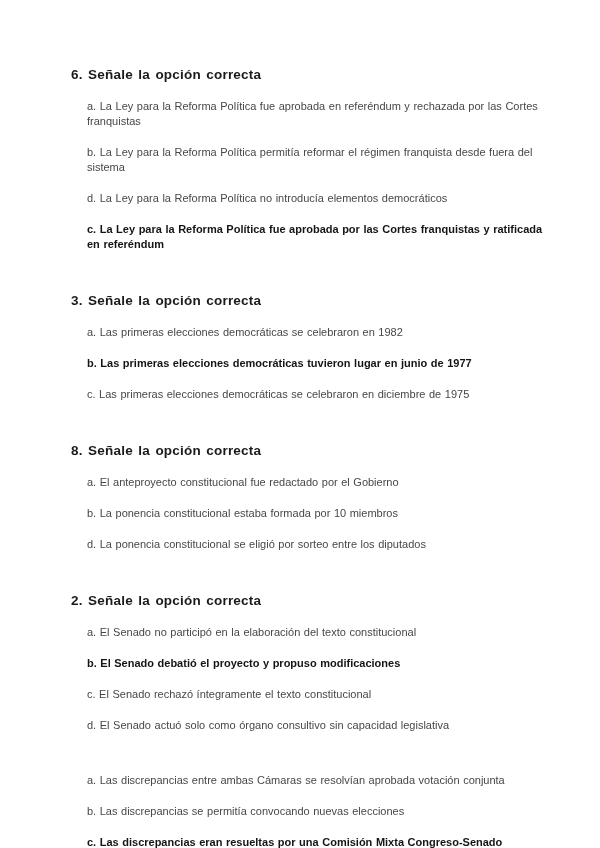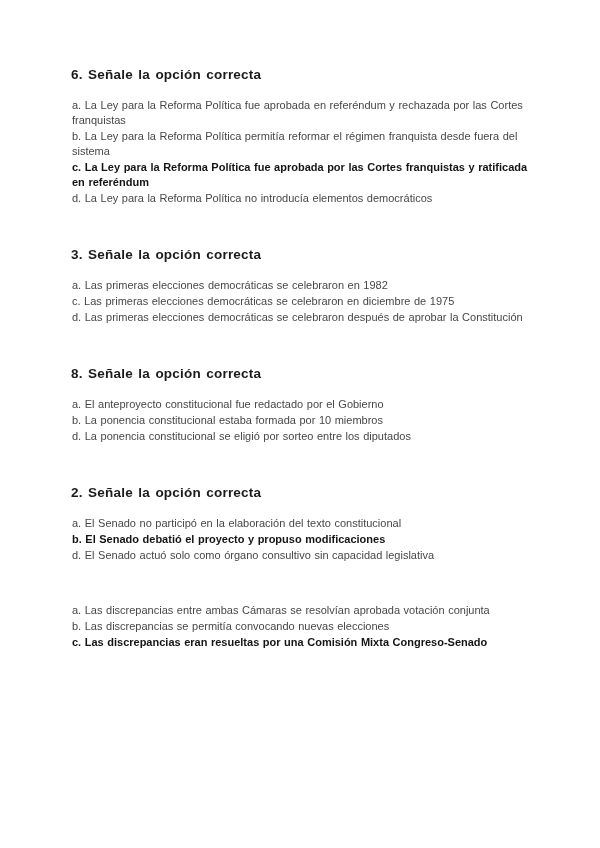--- a/index.html
+++ b/index.html
@@ -29,21 +29,21 @@
     font-weight: bold;
     color: #1b1b1b;
     margin: 0 0 15px 0;
     letter-spacing: 0.2px;
     word-spacing: 1.5px;
   }
   .option {
     font-size: 11px;
     line-height: 15px;
     color: #474747;
-    margin: 1px;
+    margin: 16px;
     white-space: pre-line;
     word-spacing: 0.5px;
     max-width: 470px;
   }
   .option.correct {
     font-weight: bold;
     color: #151515;
   }
 </style>
 </head>
@@ -53,36 +53,36 @@
   <div>
   <section class="question">
     <h2 class="q-title">6. Señale la opción correcta</h2>
     <div>
   <p class="option">a. La Ley para la Reforma Política fue aprobada en referéndum y rechazada por las Cortes
 franquistas</p>
 
   <p class="option">b. La Ley para la Reforma Política permitía reformar el régimen franquista desde fuera del
 sistema</p>
 
+  <p class="option">d. La Ley para la Reforma Política no introducía elementos democráticos</p>
+
   <p class="option correct">c. La Ley para la Reforma Política fue aprobada por las Cortes franquistas y ratificada
 en referéndum</p>
-
-  <p class="option">d. La Ley para la Reforma Política no introducía elementos democráticos</p>
 </div>
   </section>
 
   <section class="question">
     <h2 class="q-title">3. Señale la opción correcta</h2>
     <div>
   <p class="option">a. Las primeras elecciones democráticas se celebraron en 1982</p>
 
+  <p class="option correct">b. Las primeras elecciones democráticas tuvieron lugar en junio de 1977</p>
 
   <p class="option">c. Las primeras elecciones democráticas se celebraron en diciembre de 1975</p>
 
-  <p class="option">d. Las primeras elecciones democráticas se celebraron después de aprobar la Constitución</p>
 </div>
   </section>
 
   <section class="question">
     <h2 class="q-title">8. Señale la opción correcta</h2>
     <div>
   <p class="option">a. El anteproyecto constitucional fue redactado por el Gobierno</p>
 
   <p class="option">b. La ponencia constitucional estaba formada por 10 miembros</p>
 
@@ -91,20 +91,21 @@
 </div>
   </section>
 
   <section class="question">
     <h2 class="q-title">2. Señale la opción correcta</h2>
     <div>
   <p class="option">a. El Senado no participó en la elaboración del texto constitucional</p>
 
   <p class="option correct">b. El Senado debatió el proyecto y propuso modificaciones</p>
 
+  <p class="option">c. El Senado rechazó íntegramente el texto constitucional</p>
 
   <p class="option">d. El Senado actuó solo como órgano consultivo sin capacidad legislativa</p>
 </div>
   </section>
 
   <section class="question">
     <div>
   <p class="option">a. Las discrepancias entre ambas Cámaras se resolvían aprobada votación conjunta</p>
 
   <p class="option">b. Las discrepancias se permitía convocando nuevas elecciones</p>

